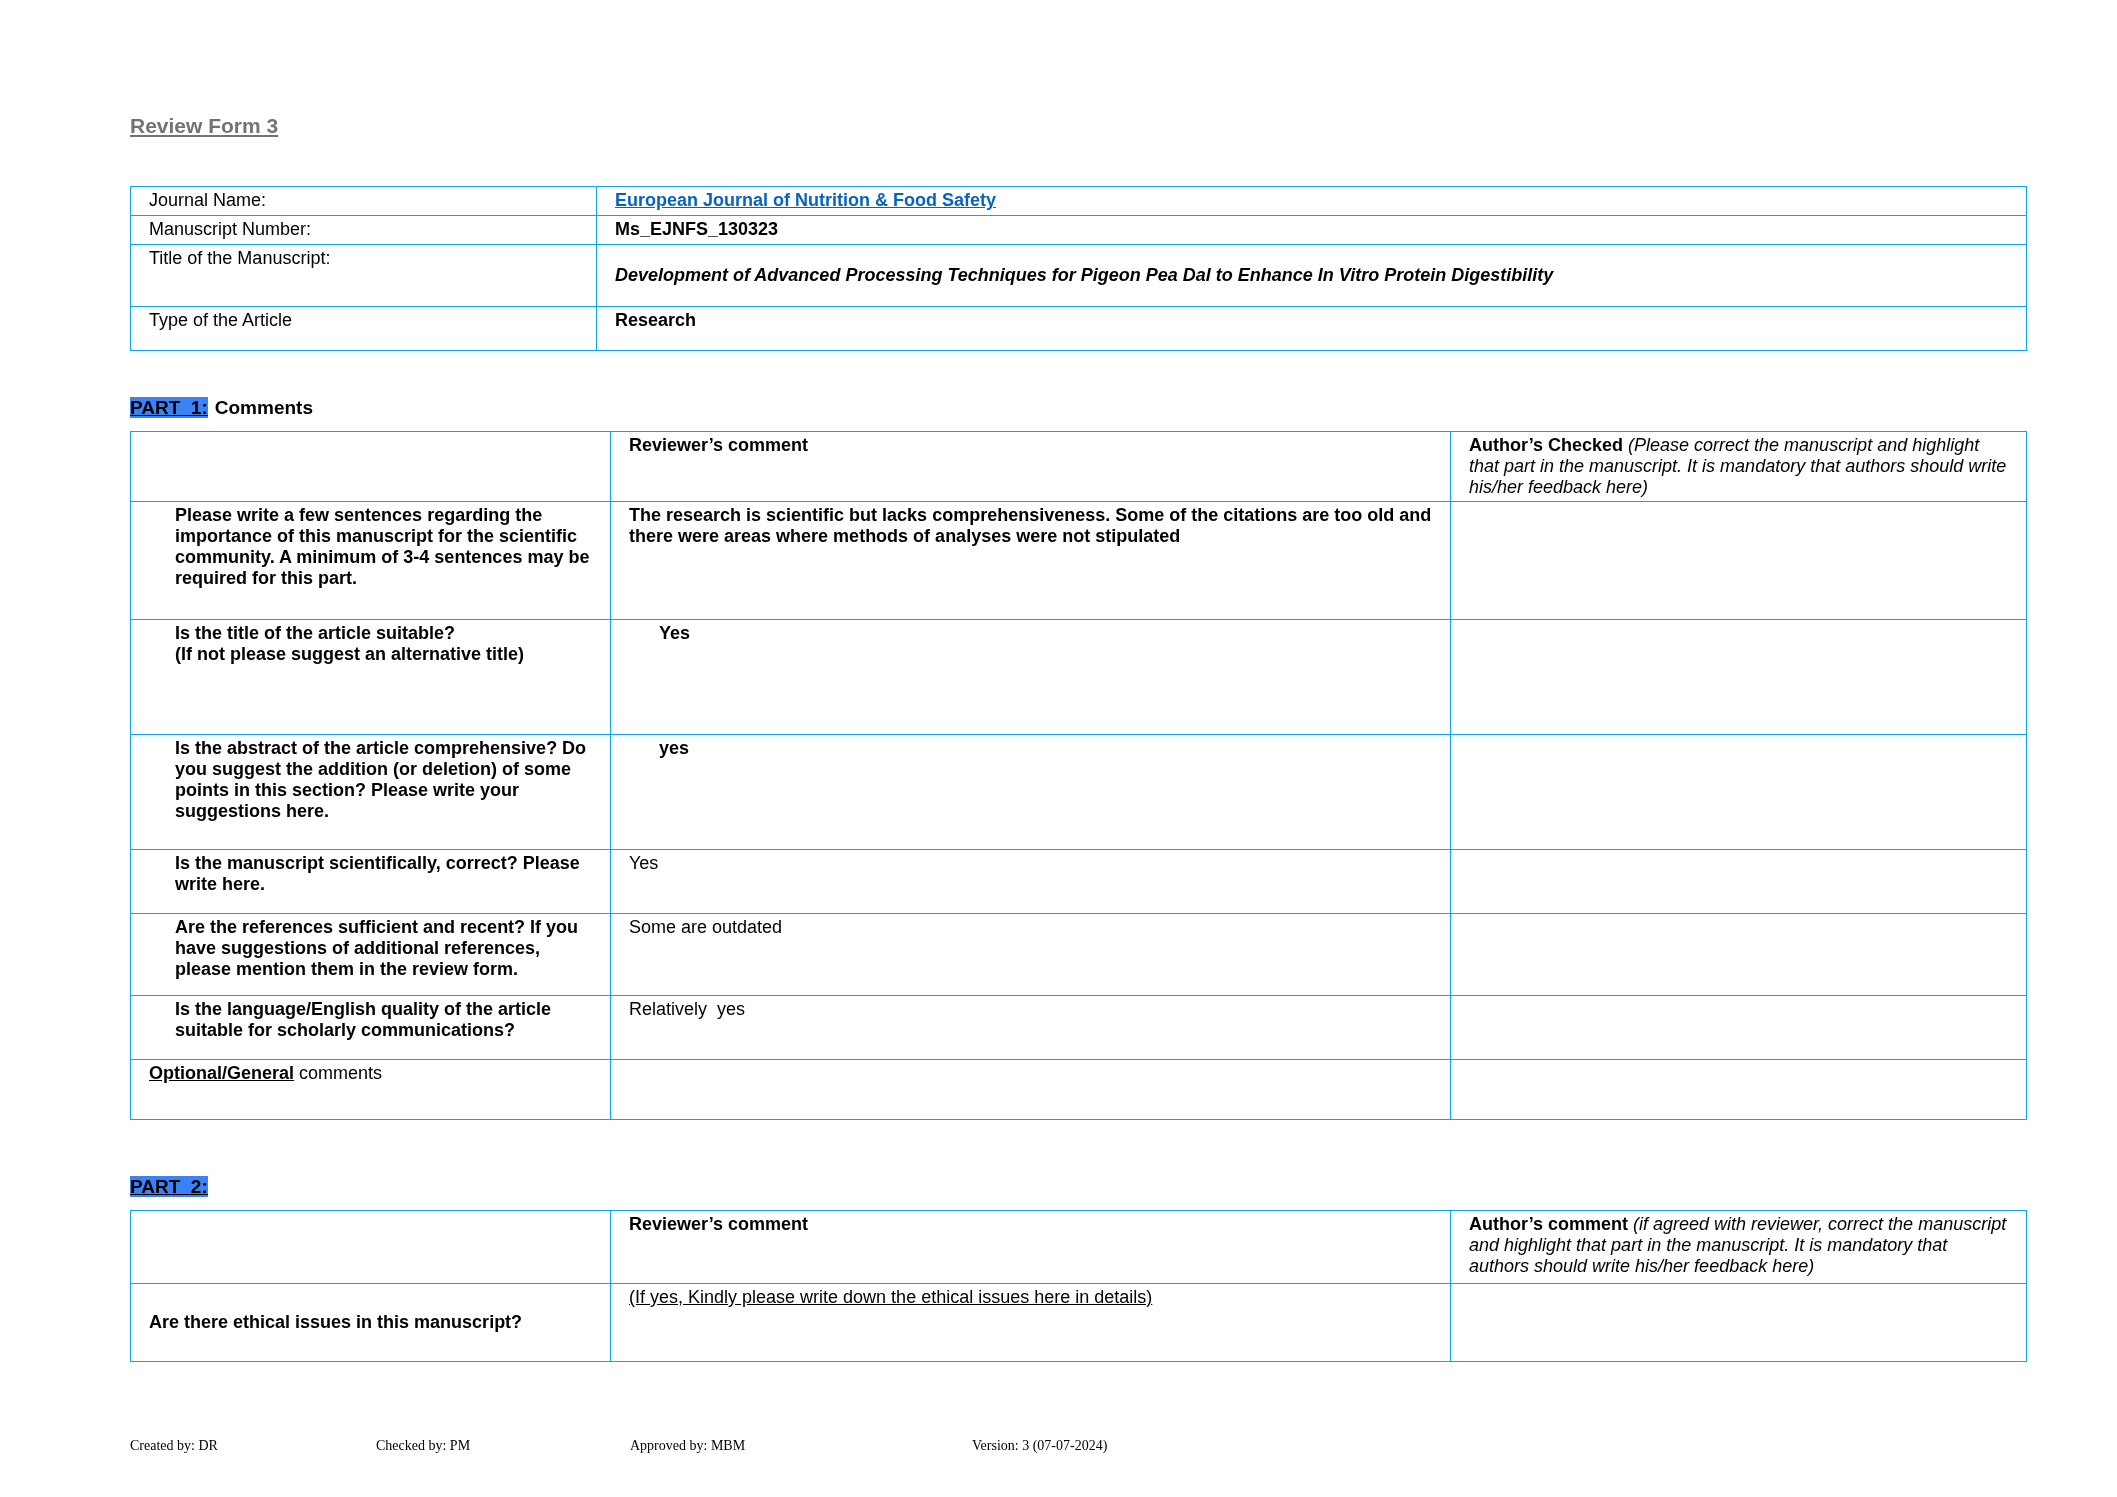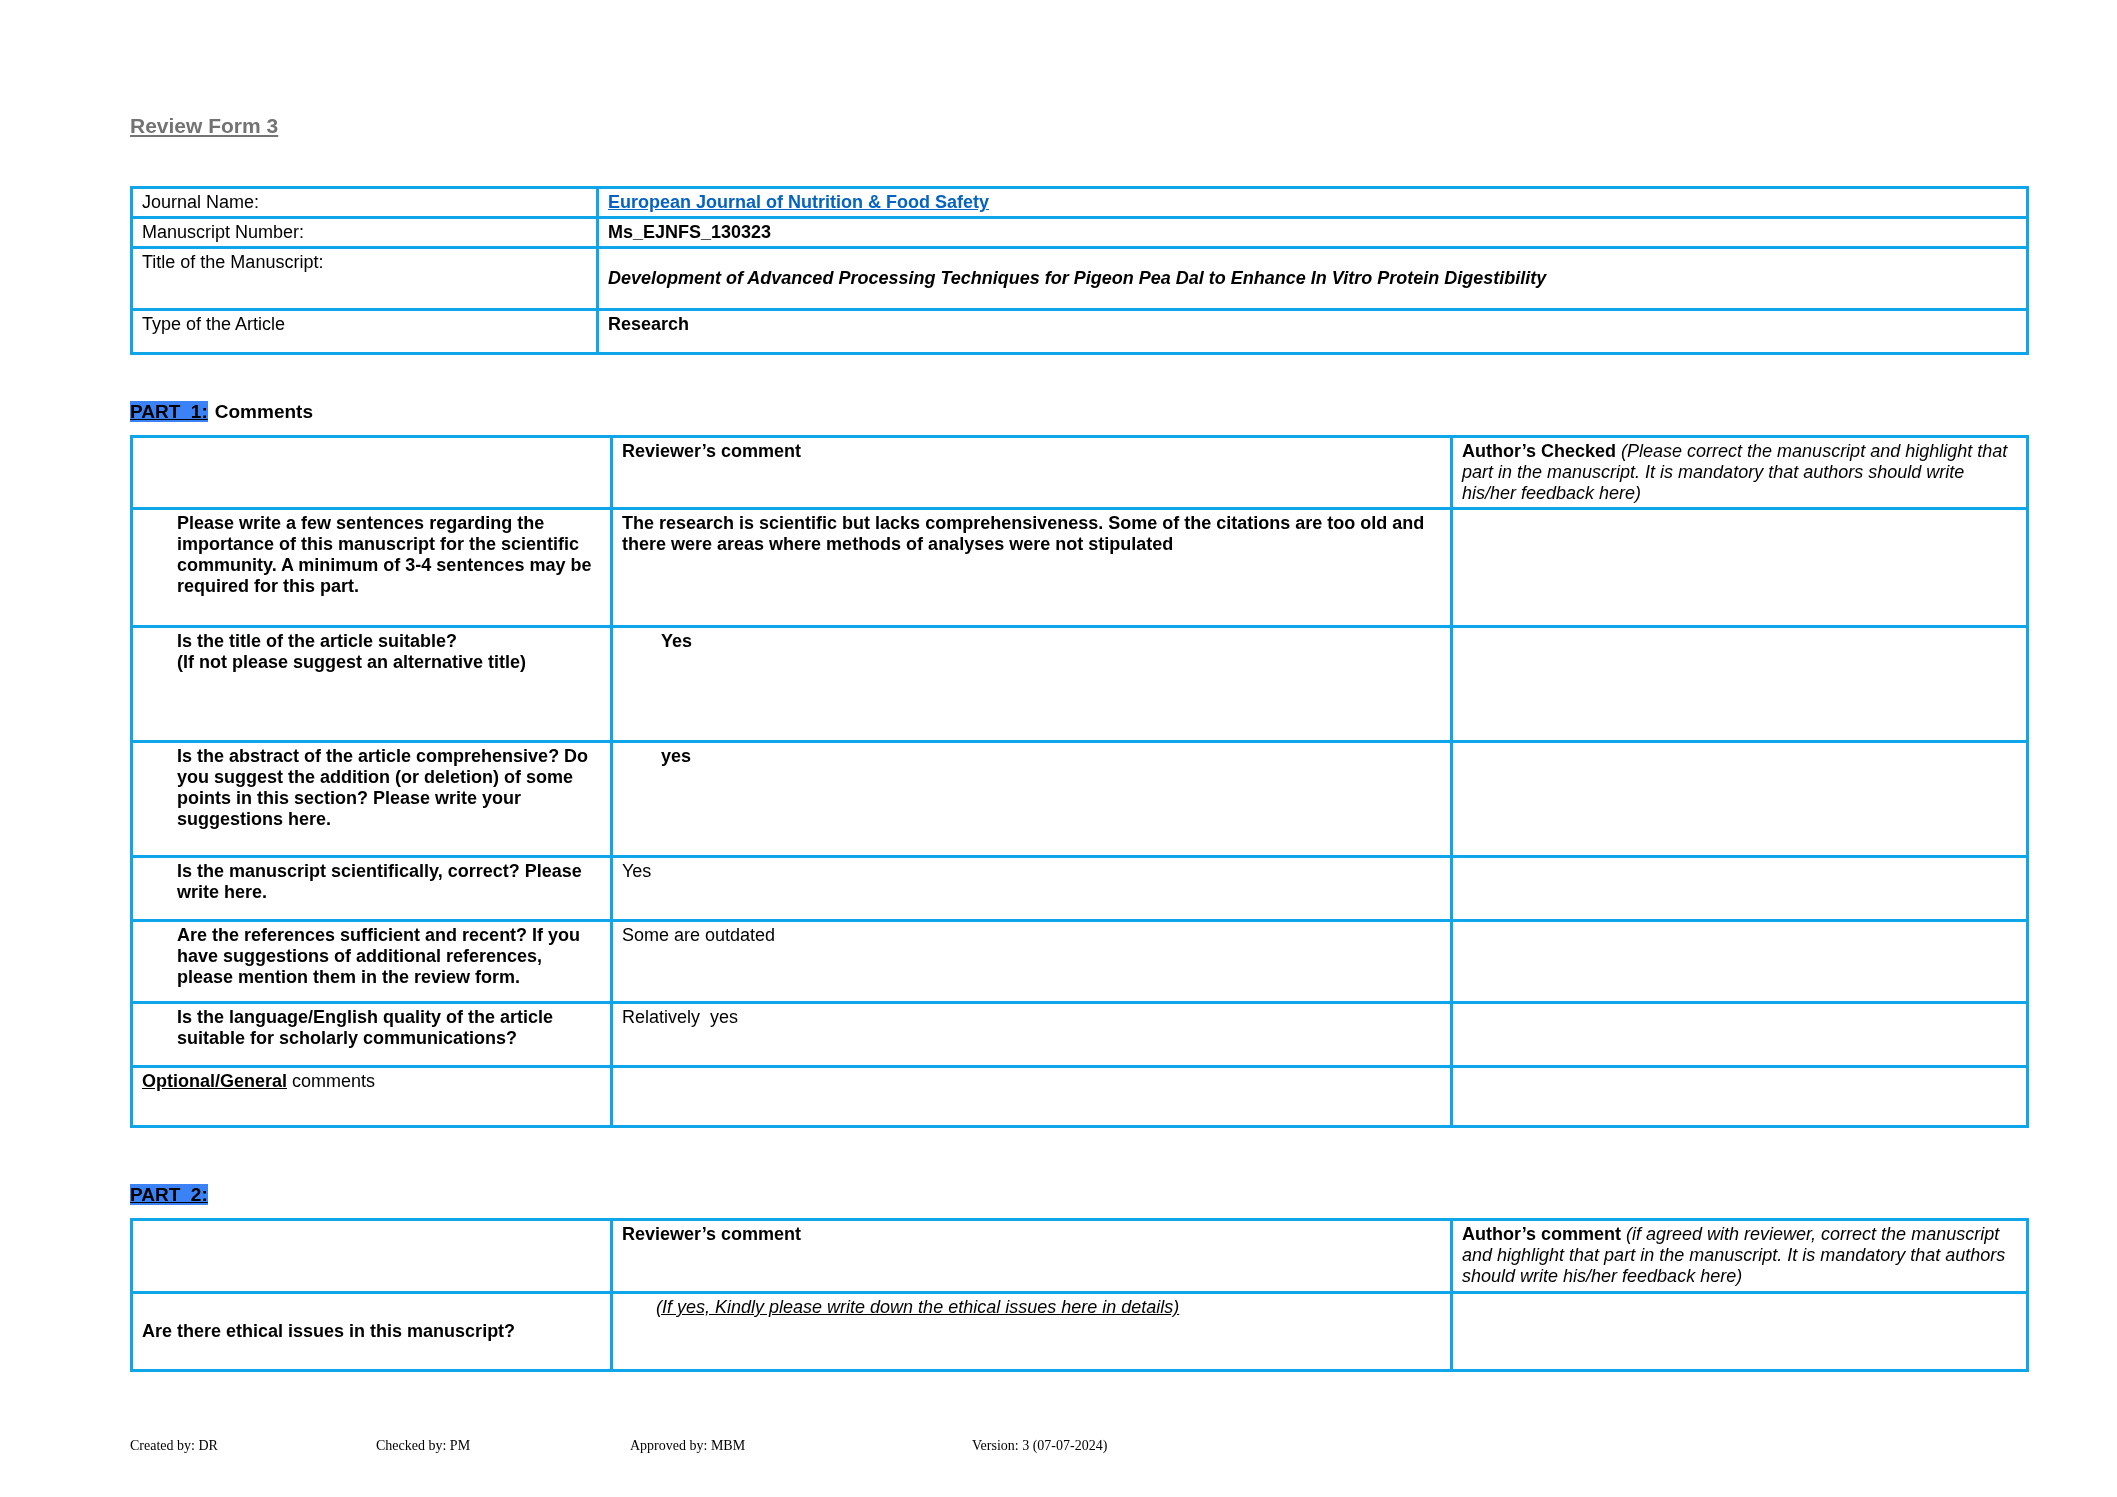--- a/index.html
+++ b/index.html
@@ -14,21 +14,21 @@
   .content { position:absolute; left:130px; top:0; width:1896px; }
 
   .doc-title {
     margin:114px 0 0 0;
     font-size:21px; font-weight:bold;
     color:#737373;
     text-decoration:underline;
   }
 
   table { border-collapse:collapse; table-layout:fixed; width:1896px; }
-  td { border:3px solid #0ea5e9; vertical-align:top; font-size:18px; padding:3px 9px; overflow:hidden; }
+  td { border:1px solid #0ea5e9; vertical-align:top; font-size:18px; padding:3px 18px; overflow:hidden; }
 
   
   .info-table { margin-top:48px; }
   .info-table .label { font-weight:normal; }
   .info-table .value { font-weight:bold;margin-left:47px; }
   .info-table .vmid { vertical-align:middle;font-style:italic; }
   .journal-link { color:#0563C1; font-weight:bold; text-decoration:underline; cursor:pointer; }
 
   
   .part-heading { margin-top:46px; font-size:19px; font-weight:bold; }
@@ -46,21 +46,21 @@
   .th-author .it { font-style:italic; font-weight:normal; }
   .q { font-weight:bold; padding-left:44px; padding-right:18px; white-space:pre-wrap; }
   .ans { white-space:pre-wrap; }
   .ans.b { font-weight:bold; }
   .ans.ind { padding-left:48px; }
   .feedback { background:#fff; }
   .optional-cell span { white-space:pre-wrap; }
   .opt-u { font-weight:bold; text-decoration:underline; }
 
   .p2q { font-weight:bold; vertical-align:middle; }
-  .p2a .iu { font-style:italic; text-decoration:underline; white-space:pre-wrap;margin-left:34px; }
+  .p2a .iu { text-decoration:underline; white-space:pre-wrap; }
 
   
   .footer {
     position:absolute; left:130px; top:1438px; width:1896px; height:24px;
     font-family:"Liberation Serif","DejaVu Serif",serif;
     font-size:14px; color:#000;text-align:right;
   }
   .footer span { position:absolute; top:0; white-space:nowrap; }
   .f-created  { left:0; }
   .f-checked  { left:246px; }

